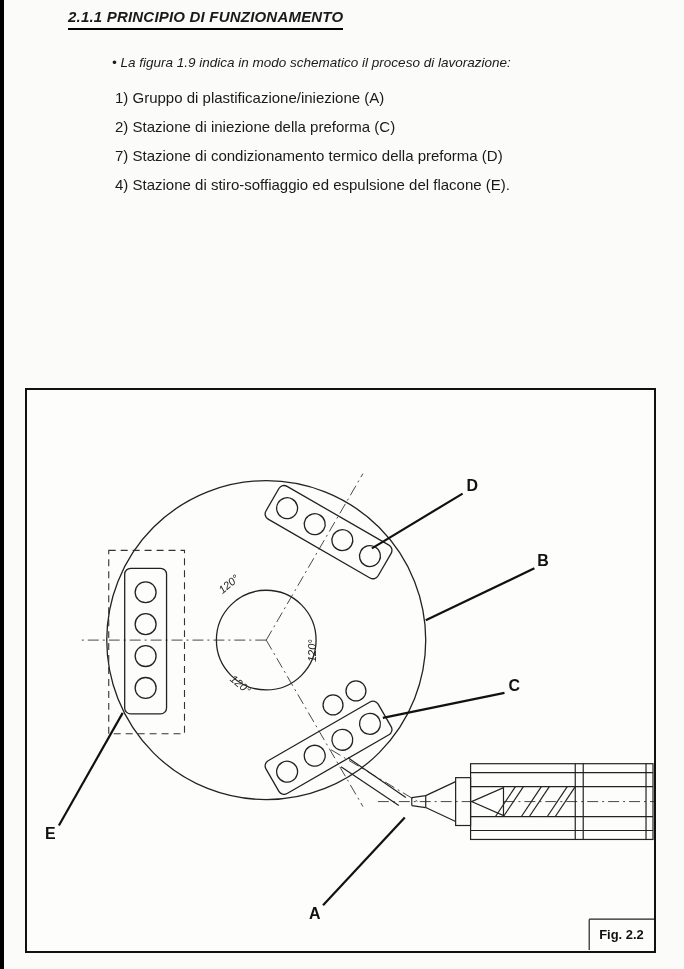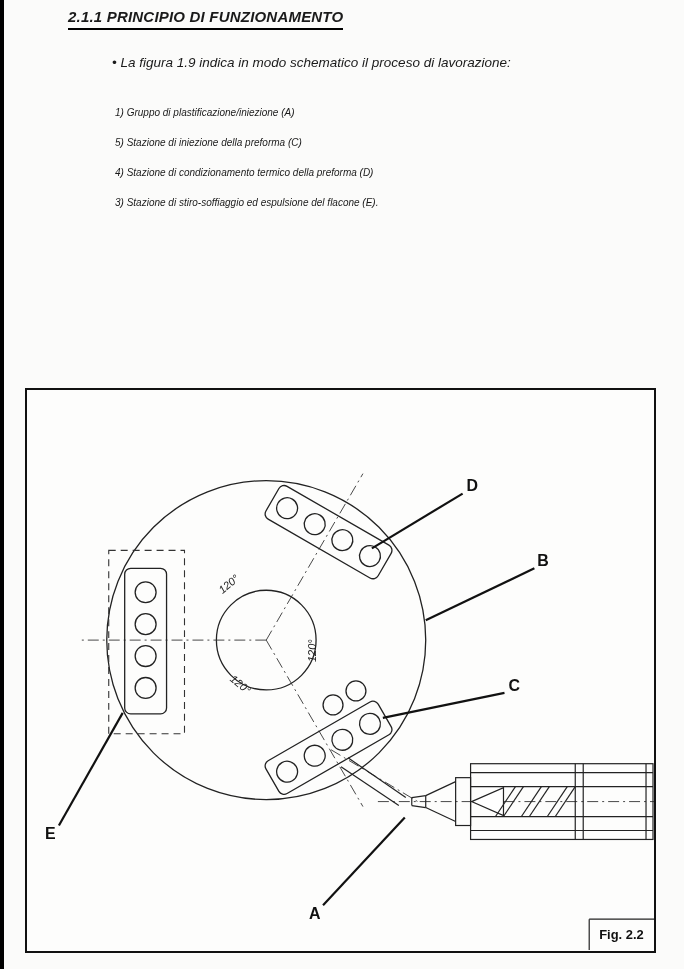--- a/index.html
+++ b/index.html
@@ -12,44 +12,44 @@
   .heading{
     position:absolute;left:68px;top:8px;margin:0;
     font-size:15px;font-weight:bold;font-style:italic;letter-spacing:.2px;
     border-bottom:2px solid #000;padding-bottom:3px;
   }
   .bullet{
     position:absolute;left:112px;top:55px;margin:0;
     font-size:13.5px;font-style:italic;
   }
   .items{position:absolute;left:115px;top:90px;}
-  .items p{margin:16px 0 15px 0;font-size:10px;font-style:italic;line-height:14px;}
+  .items p{margin:1px 0 15px 0;font-size:15px;line-height:14px;}
   .figure-box{
     position:absolute;left:25px;top:388px;width:631px;height:565px;
     border:2px solid #111;background:#fdfdfc;box-sizing:border-box;
   }
   .figure-box svg{display:block;width:100%;height:100%;}
   .fig-label{font:bold 16px "Liberation Sans", sans-serif;fill:#111;}
   .angle-label{font:italic 11px "Liberation Sans", sans-serif;fill:#222;}
   .fig-caption{font:600 13px "Liberation Sans", sans-serif;fill:#111;}
 </style>
 </head>
 <body>
 
 <div class="edge-bar"></div>
 
 <h1 class="heading">2.1.1 PRINCIPIO DI FUNZIONAMENTO</h1>
 
 <p class="bullet">• La figura 1.9 indica in modo schematico il proceso di lavorazione:</p>
 
 <div class="items">
   <p>1) Gruppo di plastificazione/iniezione (A)</p>
-  <p>5) Stazione di iniezione della preforma (C)</p>
-  <p>4) Stazione di condizionamento termico della preforma (D)</p>
-  <p>3) Stazione di stiro-soffiaggio ed espulsione del flacone (E).</p>
+  <p>2) Stazione di iniezione della preforma (C)</p>
+  <p>7) Stazione di condizionamento termico della preforma (D)</p>
+  <p>4) Stazione di stiro-soffiaggio ed espulsione del flacone (E).</p>
 </div>
 
 <div class="figure-box">
   <svg viewBox="0 0 629 561">
 
     <g stroke="#222" fill="none" stroke-width="1.3">
       <circle cx="240" cy="250" r="160"></circle>
       <circle cx="240" cy="250" r="50"></circle>
     </g>
 

